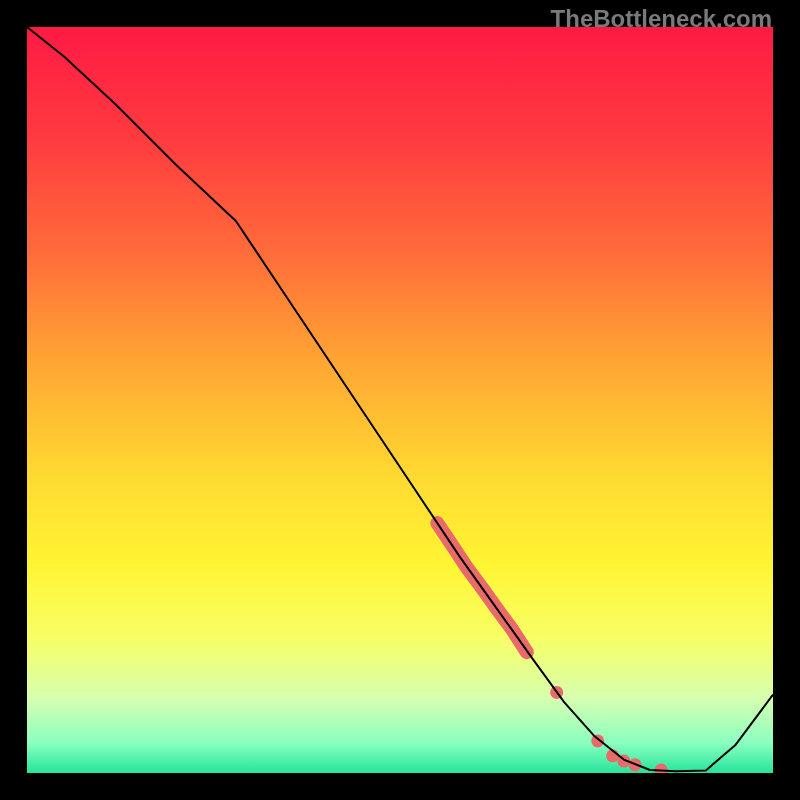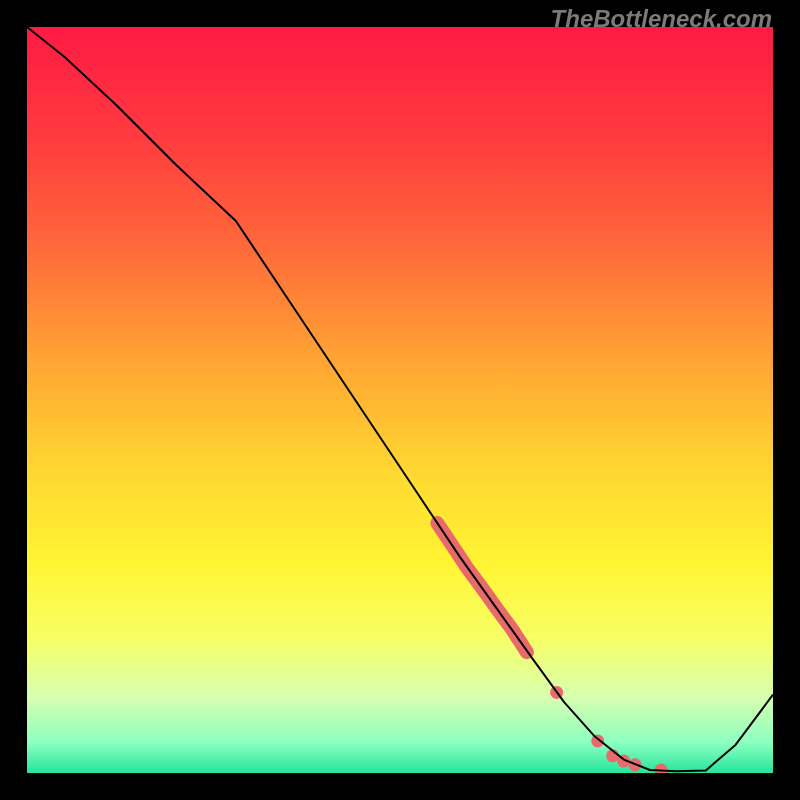--- a/index.html
+++ b/index.html
@@ -29,21 +29,20 @@
   }
   .watermark {
     position: absolute;
     top: 5px;
     right: 28px;
     font-family: Arial, Helvetica, sans-serif;
     font-size: 24px;
     font-weight: bold;
     color: #7a7a7a;
     letter-spacing: 0px;
-    font-style: italic;
   }
   svg {
     display: block;
   }
 </style>
 </head>
 <body>
 
 <div class="frame">
 

